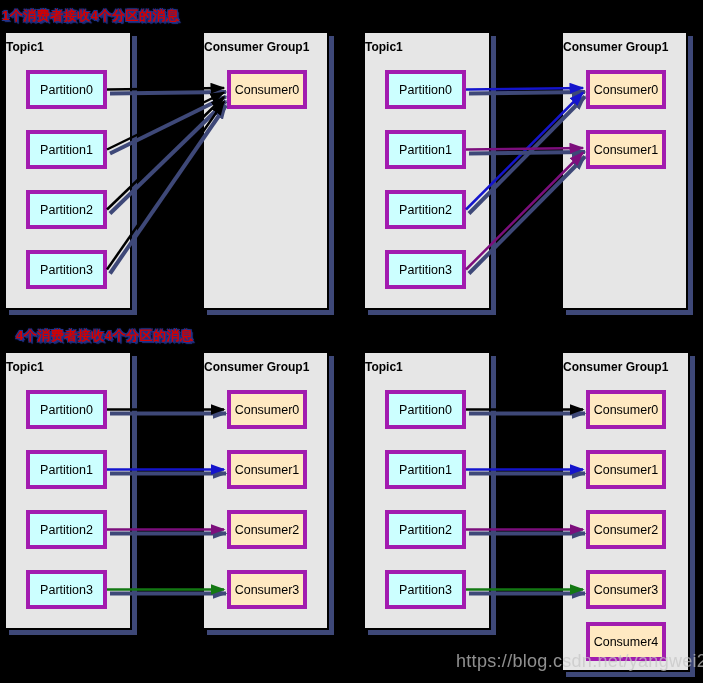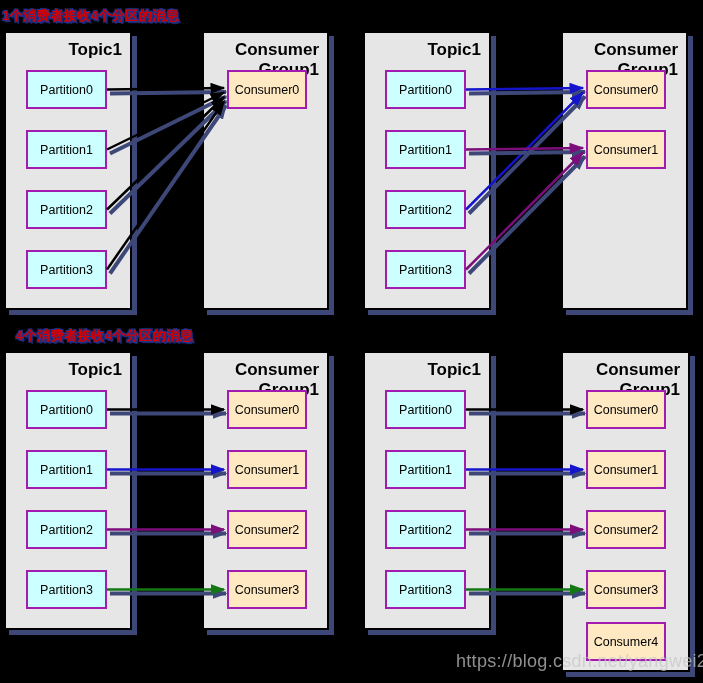--- a/index.html
+++ b/index.html
@@ -5,26 +5,26 @@
   html,body{margin:0;padding:0;background:#000;}
   body{width:703px;height:683px;font-family:"Liberation Sans",sans-serif;overflow:hidden;}
   #canvas{position:relative;width:703px;height:683px;background:#000;}
   .container{
     position:absolute;box-sizing:border-box;
     background:var(--container-fill);
     border:2px solid #000;
     box-shadow:5px 5px 0 var(--shadow);
   }
   .container-label{
-    position:absolute;top:7px;left:0;right:8px;text-align:right;
-    font-weight:bold;font-size:17px;color:#000;
+    position:absolute;top:7px;left:0;right:8px;text-align:left;
+    font-weight:bold;font-size:12px;color:#000;
   }
   .node{
     position:absolute;box-sizing:border-box;
-    border:2px solid #a21caf;
+    border:4px solid #a21caf;
     display:flex;align-items:center;justify-content:center;
     font-size:12.5px;color:#000;white-space:nowrap;
   }
   .partition{background:var(--partition-fill);}
   .consumer{background:var(--consumer-fill);}
   .qtitle{
     position:absolute;width:336px;
     font-weight:bold;font-size:13px;color:var(--title-red);
     text-shadow:
       -1px -1px 0 var(--title-glow),

